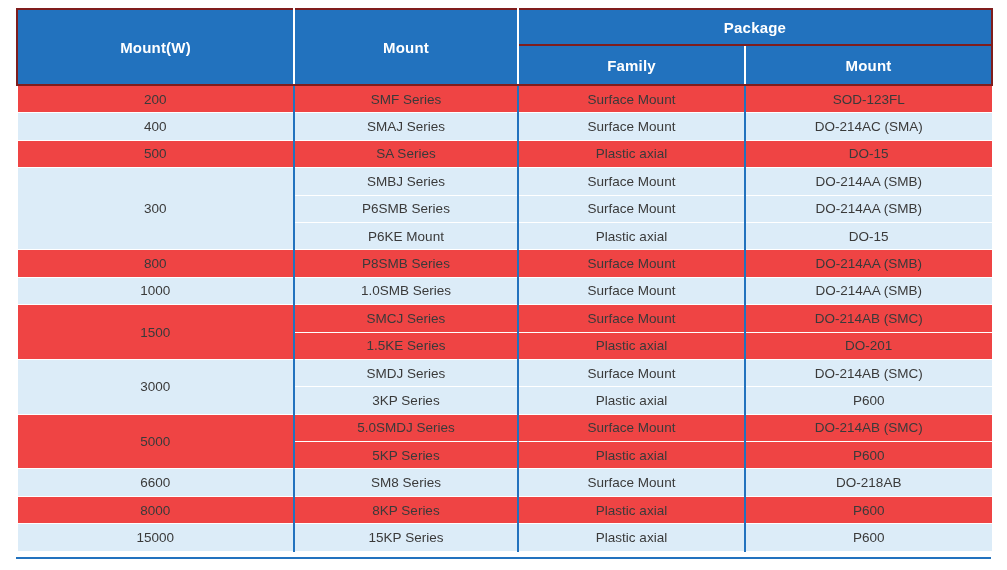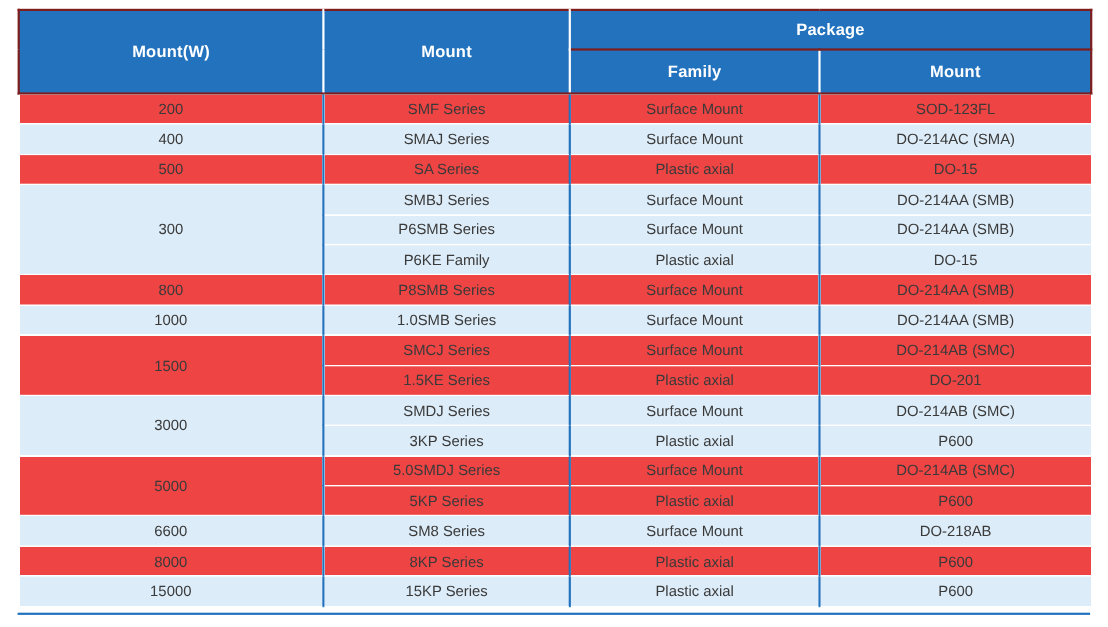--- a/index.html
+++ b/index.html
@@ -121,21 +121,21 @@
           <td class="sep-right">SMBJ Series</td>
           <td class="sep-right">Surface Mount</td>
           <td>DO-214AA (SMB)</td>
         </tr>
         <tr class="even">
           <td class="sep-right">P6SMB Series</td>
           <td class="sep-right">Surface Mount</td>
           <td>DO-214AA (SMB)</td>
         </tr>
         <tr class="even">
-          <td class="sep-right">P6KE Family</td>
+          <td class="sep-right">P6KE Mount</td>
           <td class="sep-right">Plastic axial</td>
           <td>DO-15</td>
         </tr>
         <tr class="odd">
           <td class="sep-right band-odd">800</td>
           <td class="sep-right">P8SMB Series</td>
           <td class="sep-right">Surface Mount</td>
           <td>DO-214AA (SMB)</td>
         </tr>
         <tr class="even">

